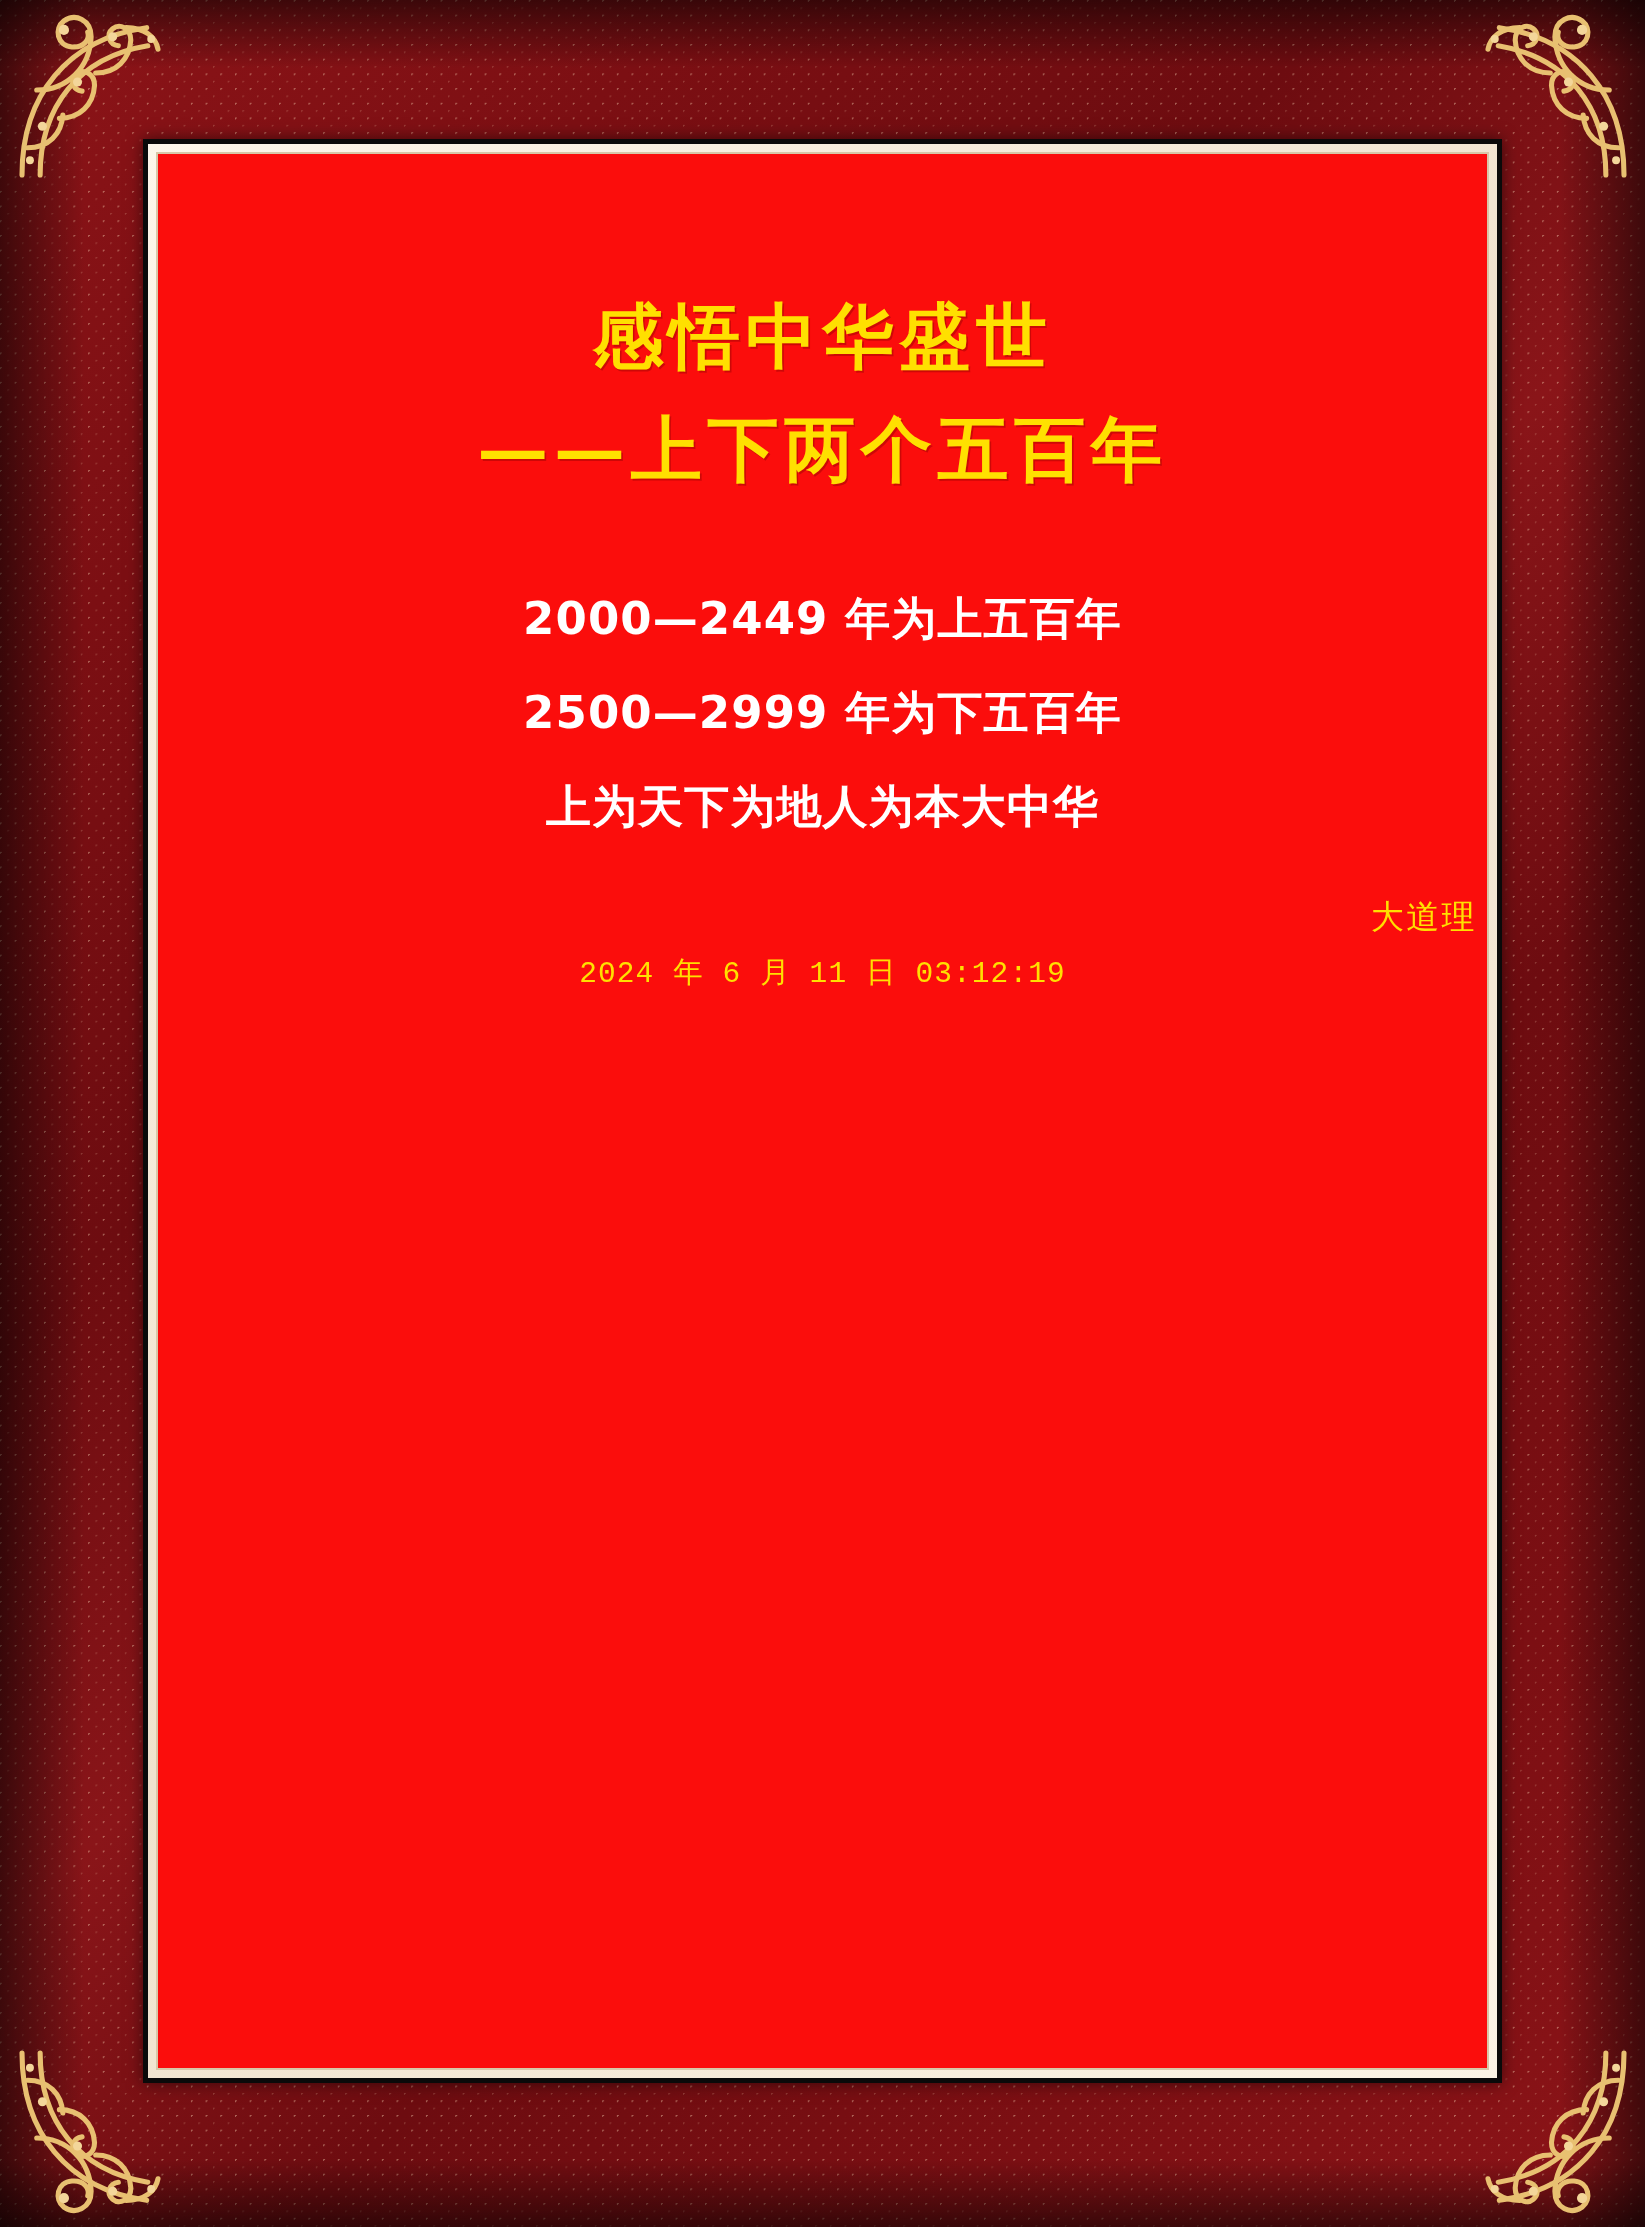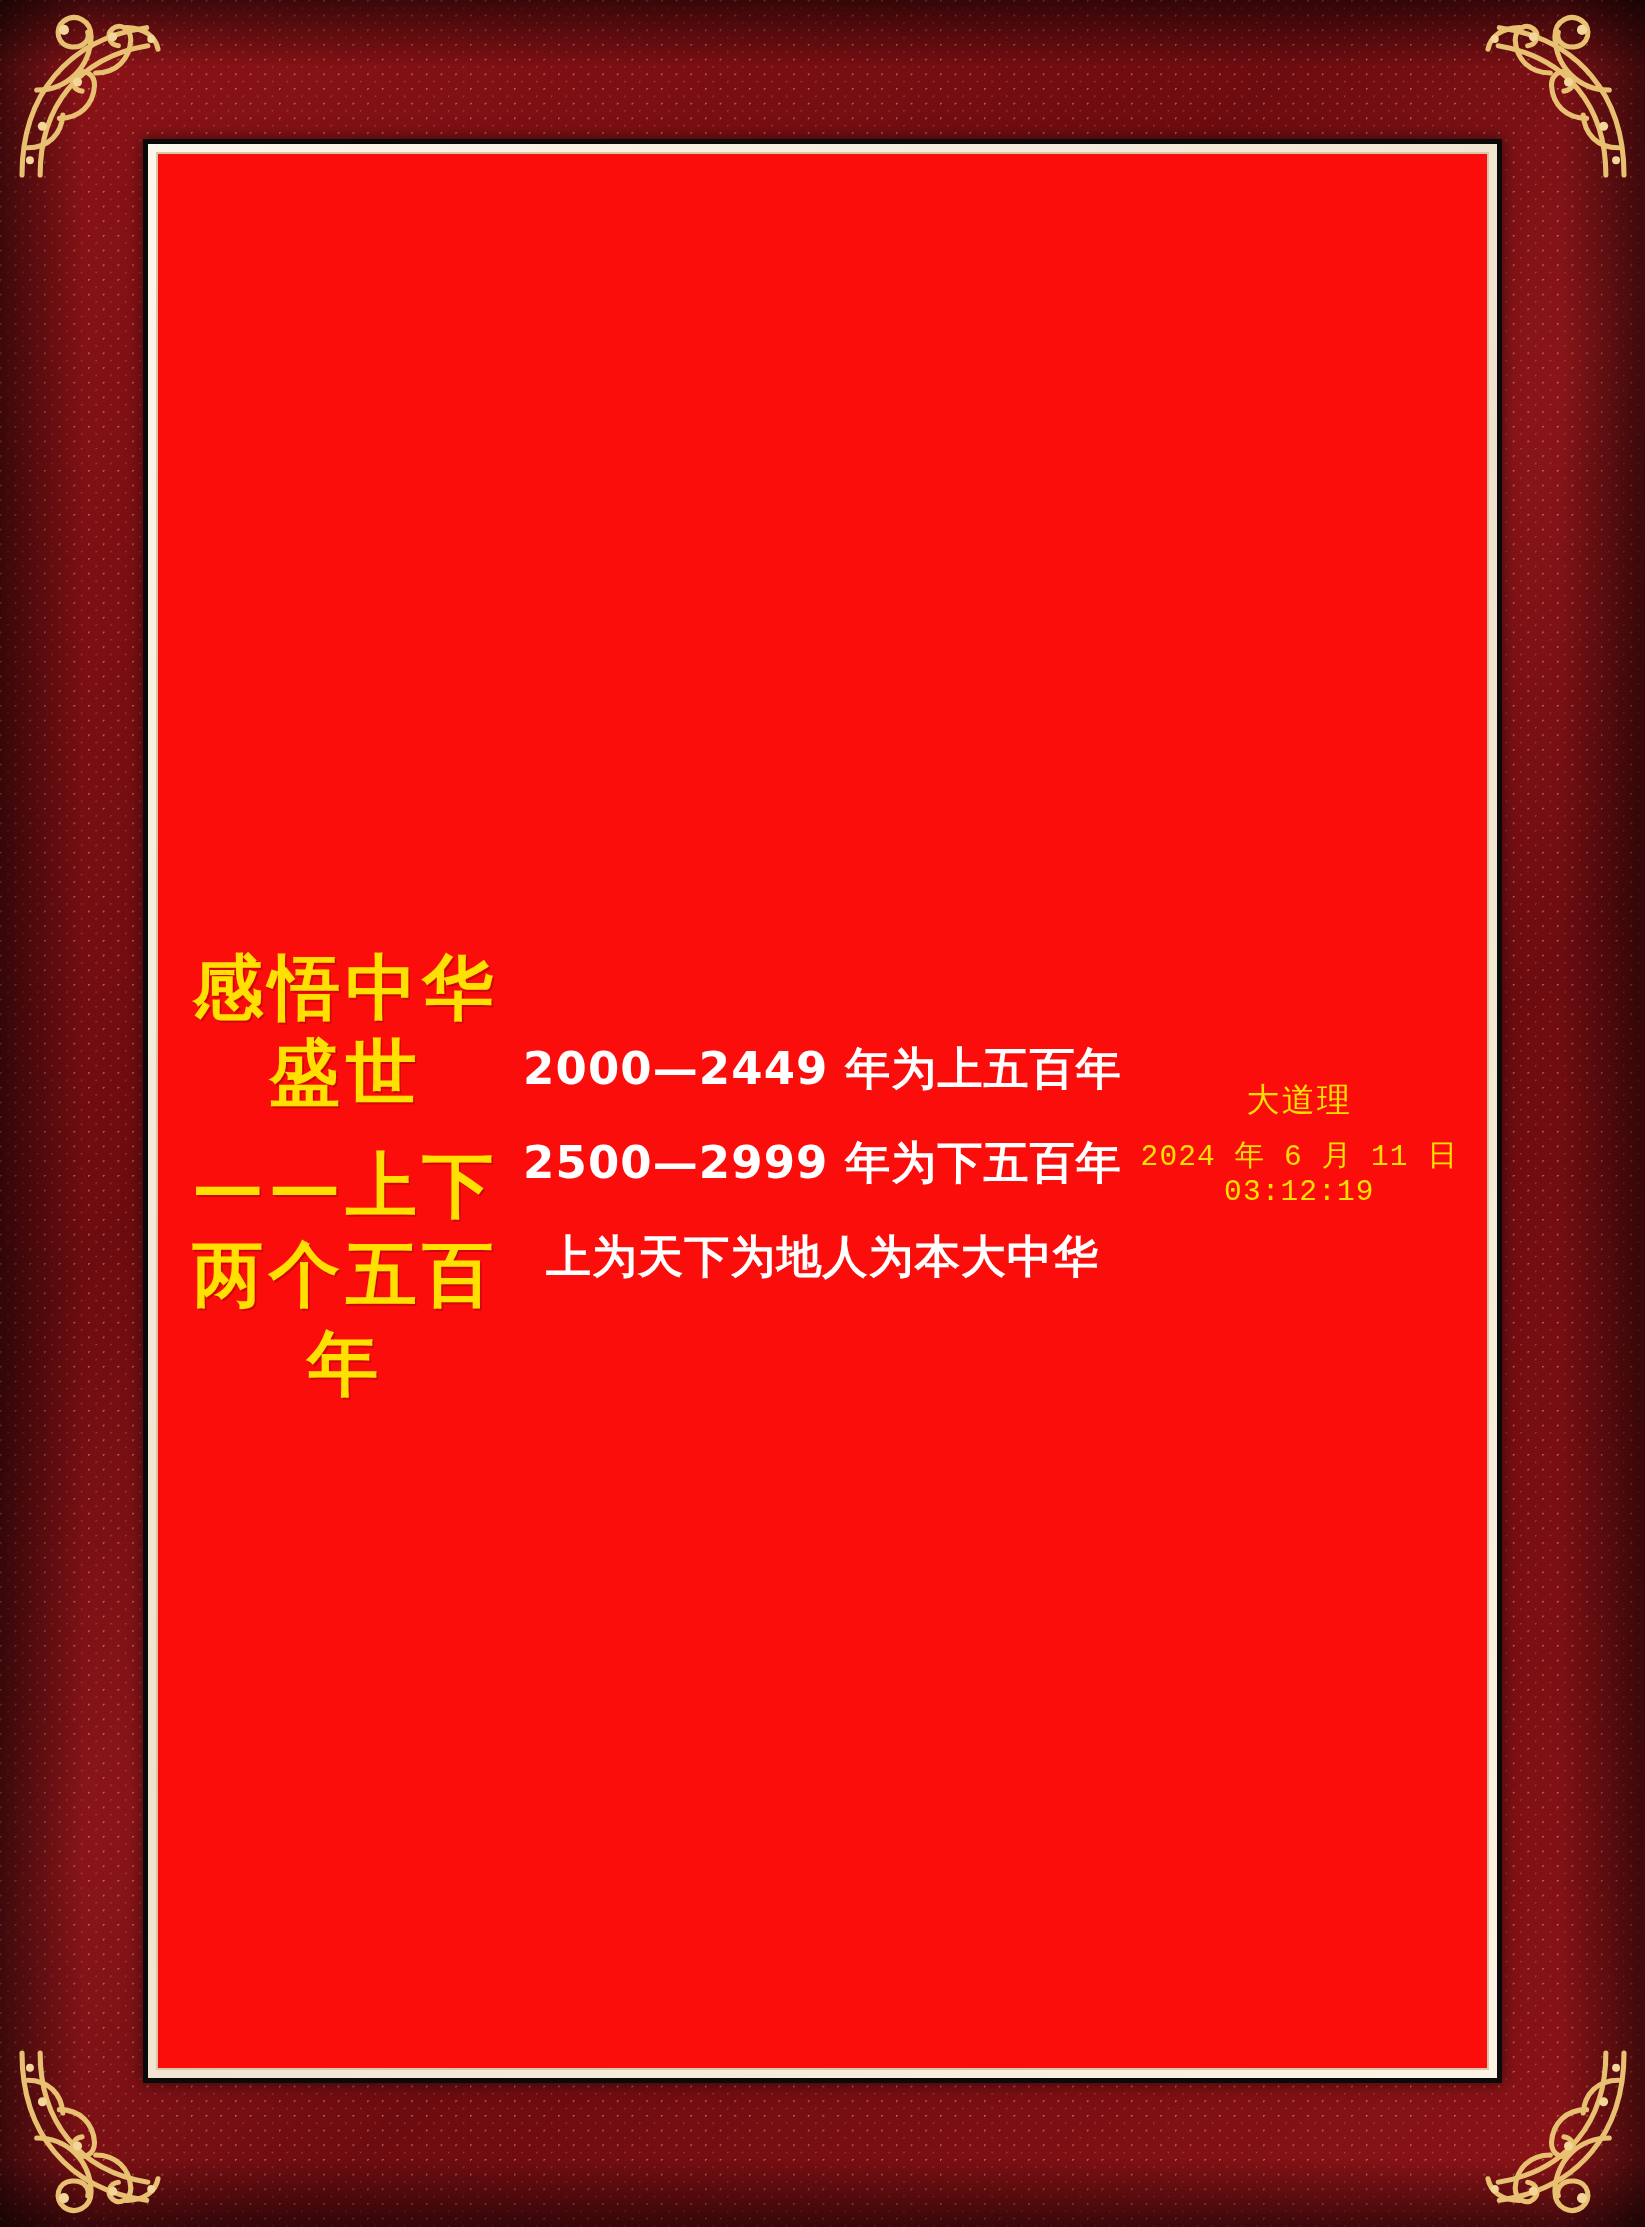--- a/index.html
+++ b/index.html
@@ -75,21 +75,21 @@
     background: #fb0d0c;
   }
 
   
   .red-panel {
     position: absolute;
     inset: 10.2px;
     box-sizing: border-box;
     background: #fb0d0c;
     display: flex;
-    flex-direction: row;
+    flex-direction: column;
     align-items: center;
     overflow: hidden;
   }
 
   .title-block {
     margin-top: 130px;
     text-align: center;
     width: 100%;
   }
   .title-line1 {
@@ -133,20 +133,21 @@
     margin-top: 68px;
     text-align: center;
     width: 100%;
   }
   .sig-author {
     font-family: "DejaVu Sans", "Liberation Sans", sans-serif;
     font-size: 33px;
     color: #ffe000;
     letter-spacing: 2.3px;
     line-height: 1.2;
+    text-align: right;
   }
   .sig-date {
     font-family: Liberation Mono, monospace;
     font-size: 29.5px;
     color: #ffe000;
     letter-spacing: 1.1px;
     margin-top: 20.4px;
     line-height: 1.2;
   }
 

